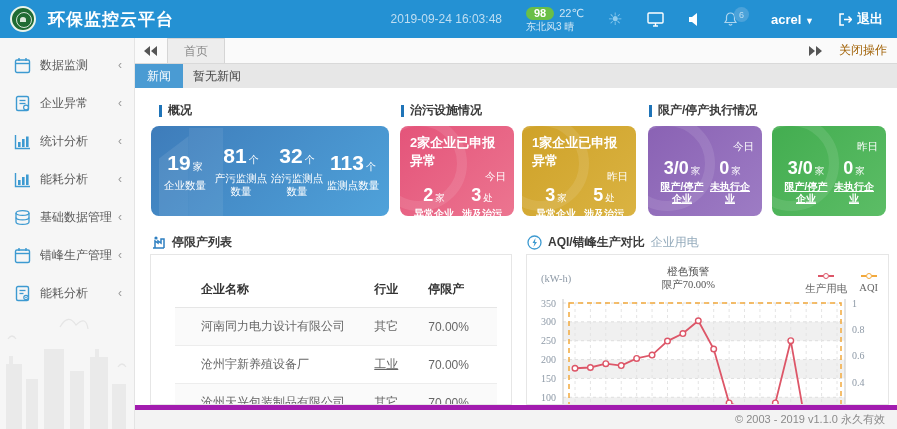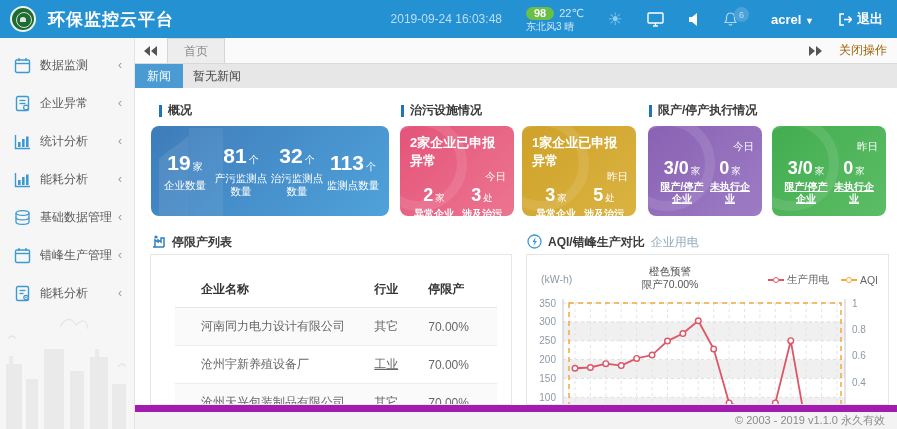--- a/index.html
+++ b/index.html
@@ -91,47 +91,47 @@
   .mc-stats { display:flex; justify-content:space-between; margin-top:1px; position:relative; z-index:1; }
   .mc-stat { width:48px; text-align:center; }
   .mc-num { font-size:18px; font-weight:bold; }
   .mc-unit { font-size:9.5px; margin-left:2px; font-weight:normal; }
   .mc-label { font-size:10px; font-weight:bold; line-height:12px; margin-top:2px; }
   .u { text-decoration:underline; cursor:pointer; }
 
   .panel { position:absolute; top:166px; height:151px; background:#fff; border:1px solid #e6e6e6;
     overflow:hidden; }
   .tbl-panel { left:15px; width:362px; }
-  .chart-panel { left:391px; width:363px; }
-
-  .row2-title { position:absolute; top:146px; display:flex; align-items:flex-start; gap:6px;
+  .chart-panel { left:391px; width:363px;font-family:Liberation Serif, serif; }
+
+  .row2-title { position:absolute; top:146px; display:flex; align-items:center; gap:6px;
     font-size:12px; font-weight:bold; color:#3a3a3a; }
   .subtitle { color:#93aabb; font-weight:normal; }
 
   table.rtable { border-collapse:collapse; margin:18px 14px 0 24px; width:322px; font-size:12px; }
   .rtable th { text-align:left; color:#333; font-weight:bold; padding:8px 4px 9px 4px;
     border-bottom:1px solid #e6e6e6; }
   .rtable td { color:#666; padding:10px 4px; border-bottom:1px solid #ededed; }
   .rtable tr.stripe td { background:#fafafa; }
   .rtable .c1 { padding-left:26px; width:188px; }
   .rtable .c2 { width:52px; }
   .rtable .c3 { width:70px; }
 
   .chart-head { display:flex; align-items:flex-start; padding:10px 10px 0 14px; height:40px; }
   .kwh { font-size:10.5px; color:#8d99a6; margin-top:8px; }
   .annot { flex:1; text-align:center; font-size:10.5px; color:#555; line-height:13px; }
   .legend { display:flex; gap:12px; font-size:10.5px; color:#666; margin-top:8px; }
-  .legend-item { display:flex; align-items:center; gap:3px; cursor:pointer; }
+  .legend-item { display:flex; align-items:center; gap:3px; cursor:pointer;flex-direction:column; }
   .legend-marker { display:inline-flex; align-items:center; }
   .lm-line { width:5px; height:2px; background:currentColor; }
   .lm-ring { width:6px; height:6px; border:1.5px solid currentColor; border-radius:50%; background:#fff; }
 
   
   .footer { position:absolute; left:135px; right:0; top:405px; height:24px; background:#f3f3f3;
-    border-top:7px solid #a21caf; display:flex; align-items:center; justify-content:flex-end;
+    border-top:5px solid #a21caf; display:flex; align-items:center; justify-content:flex-end;
     font-size:11px; color:#8a8a8a; padding-right:12px; z-index:5; }
 </style>
 </head>
 <body>
 
 <div class="app">
 
   <div class="hdr">
     <div class="logo"></div>
     <div class="app-title">环保监控云平台</div>

